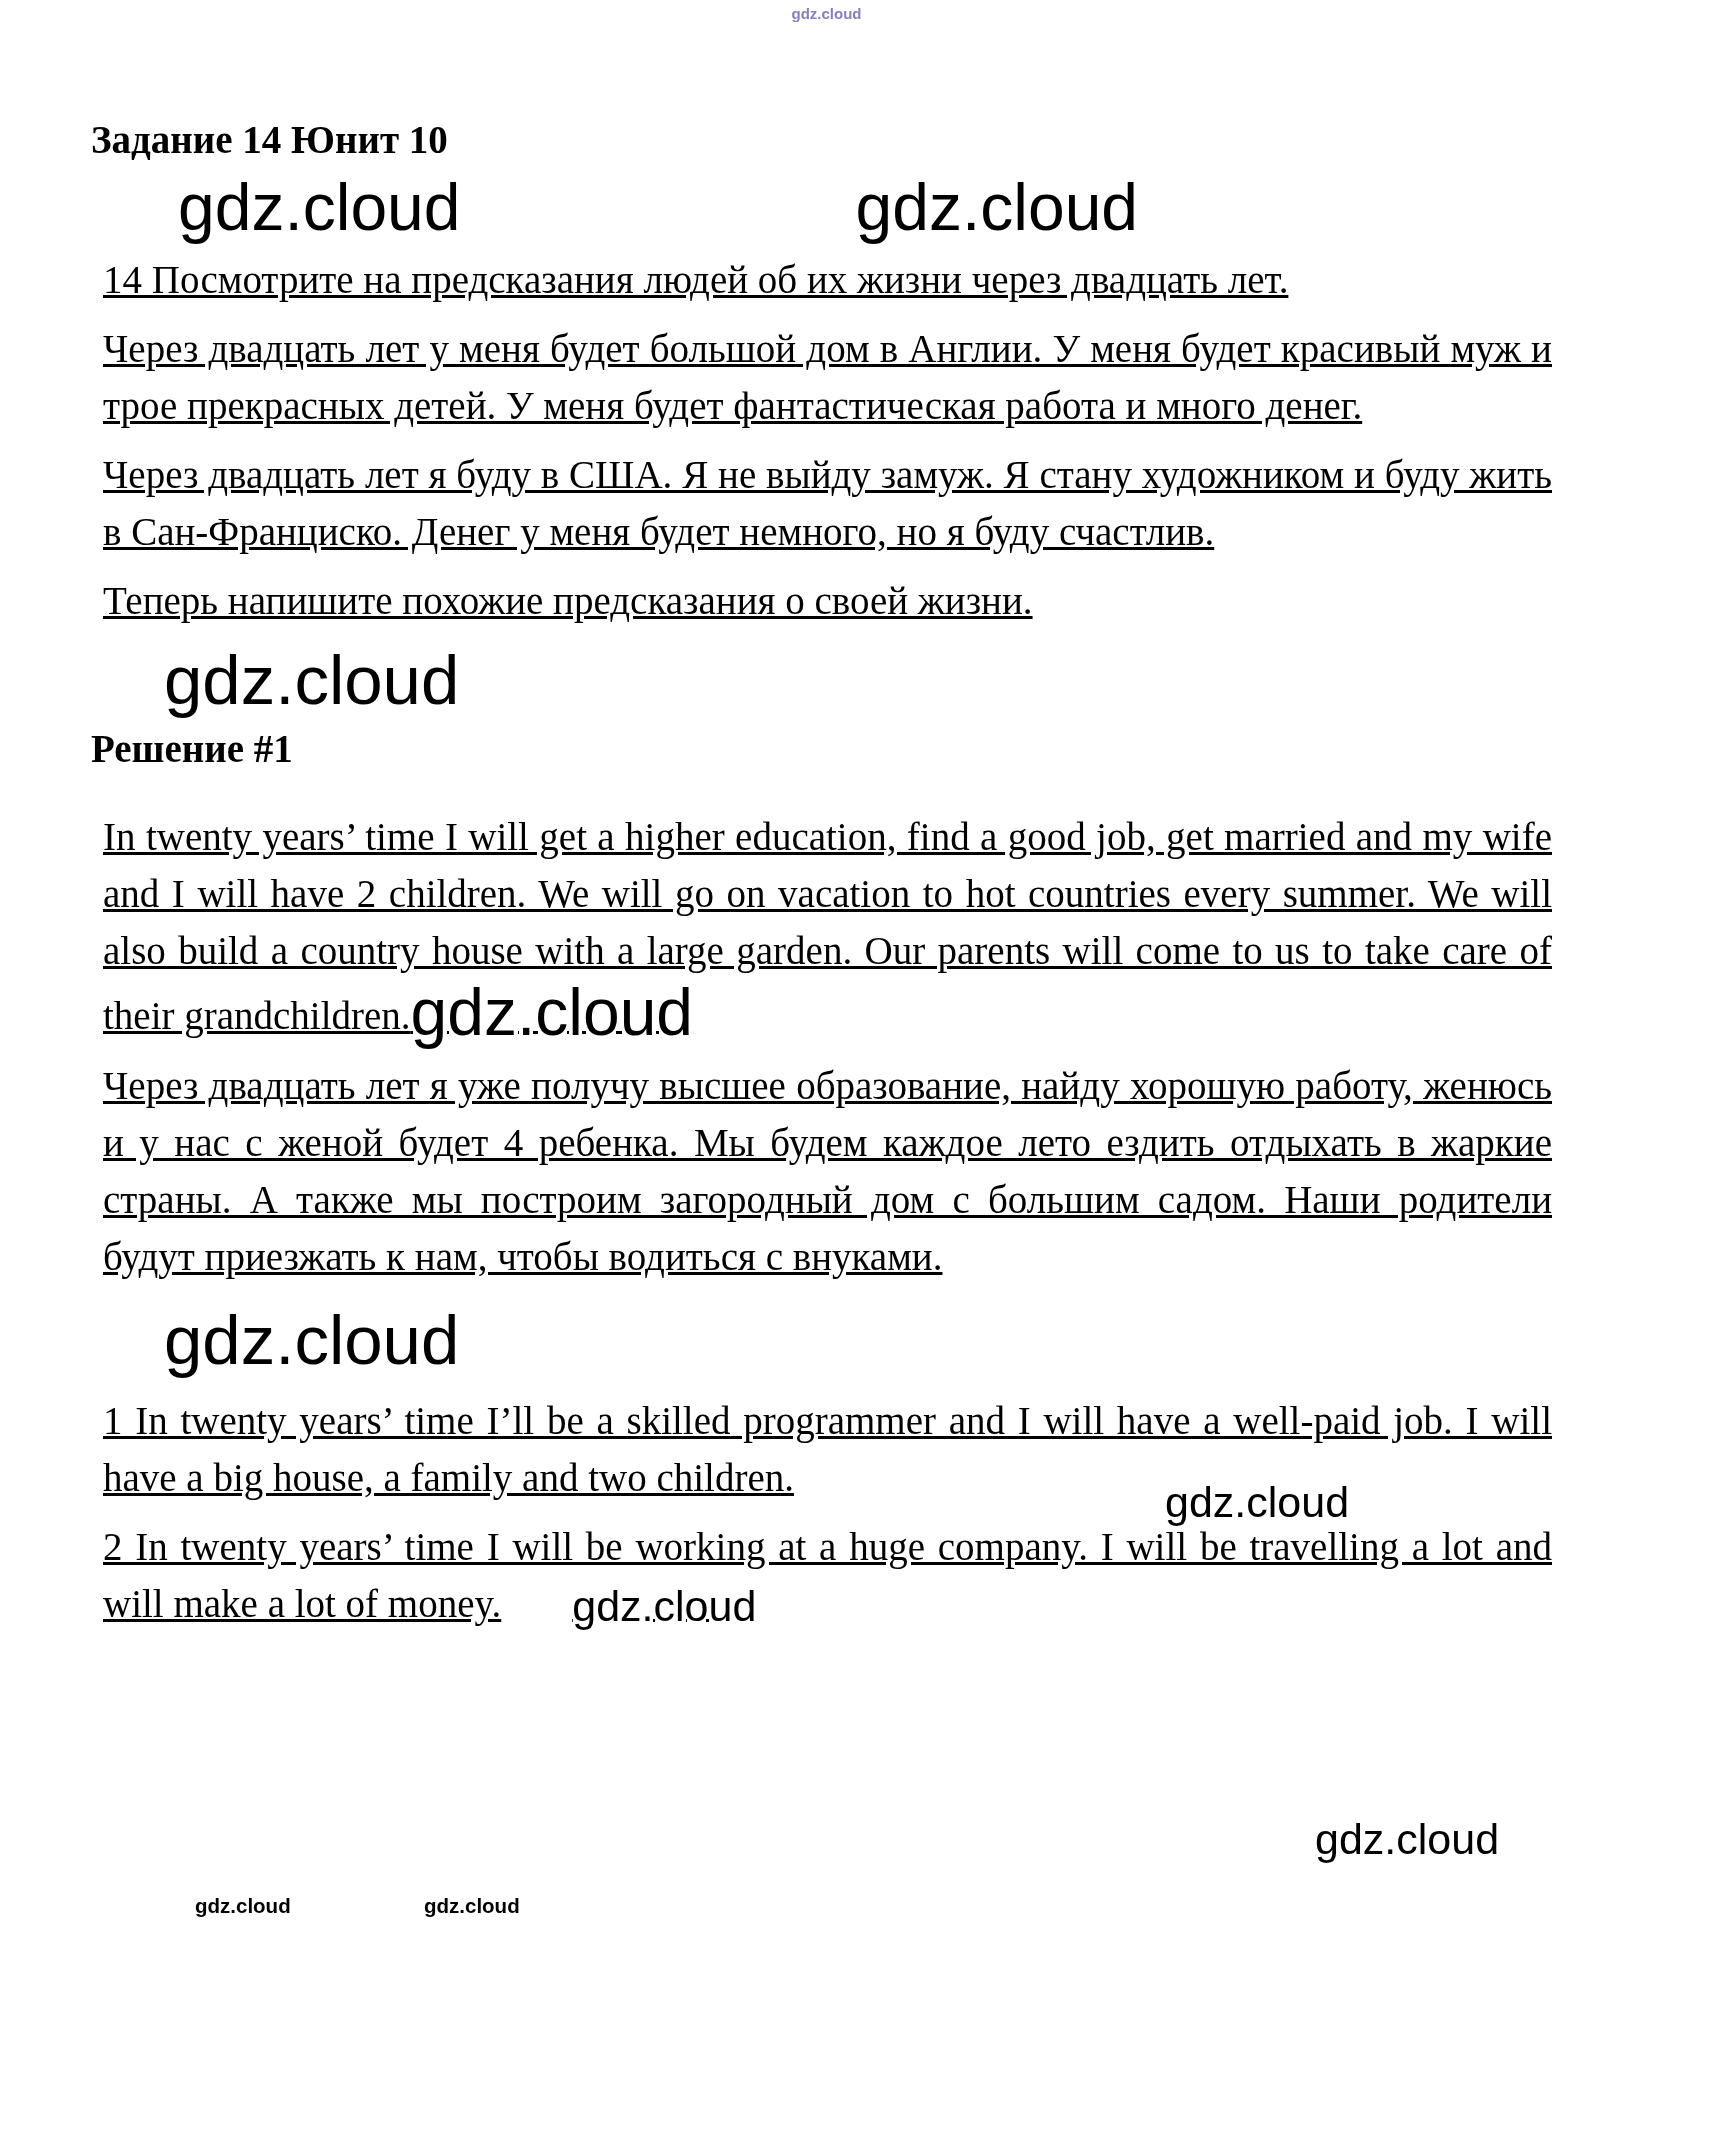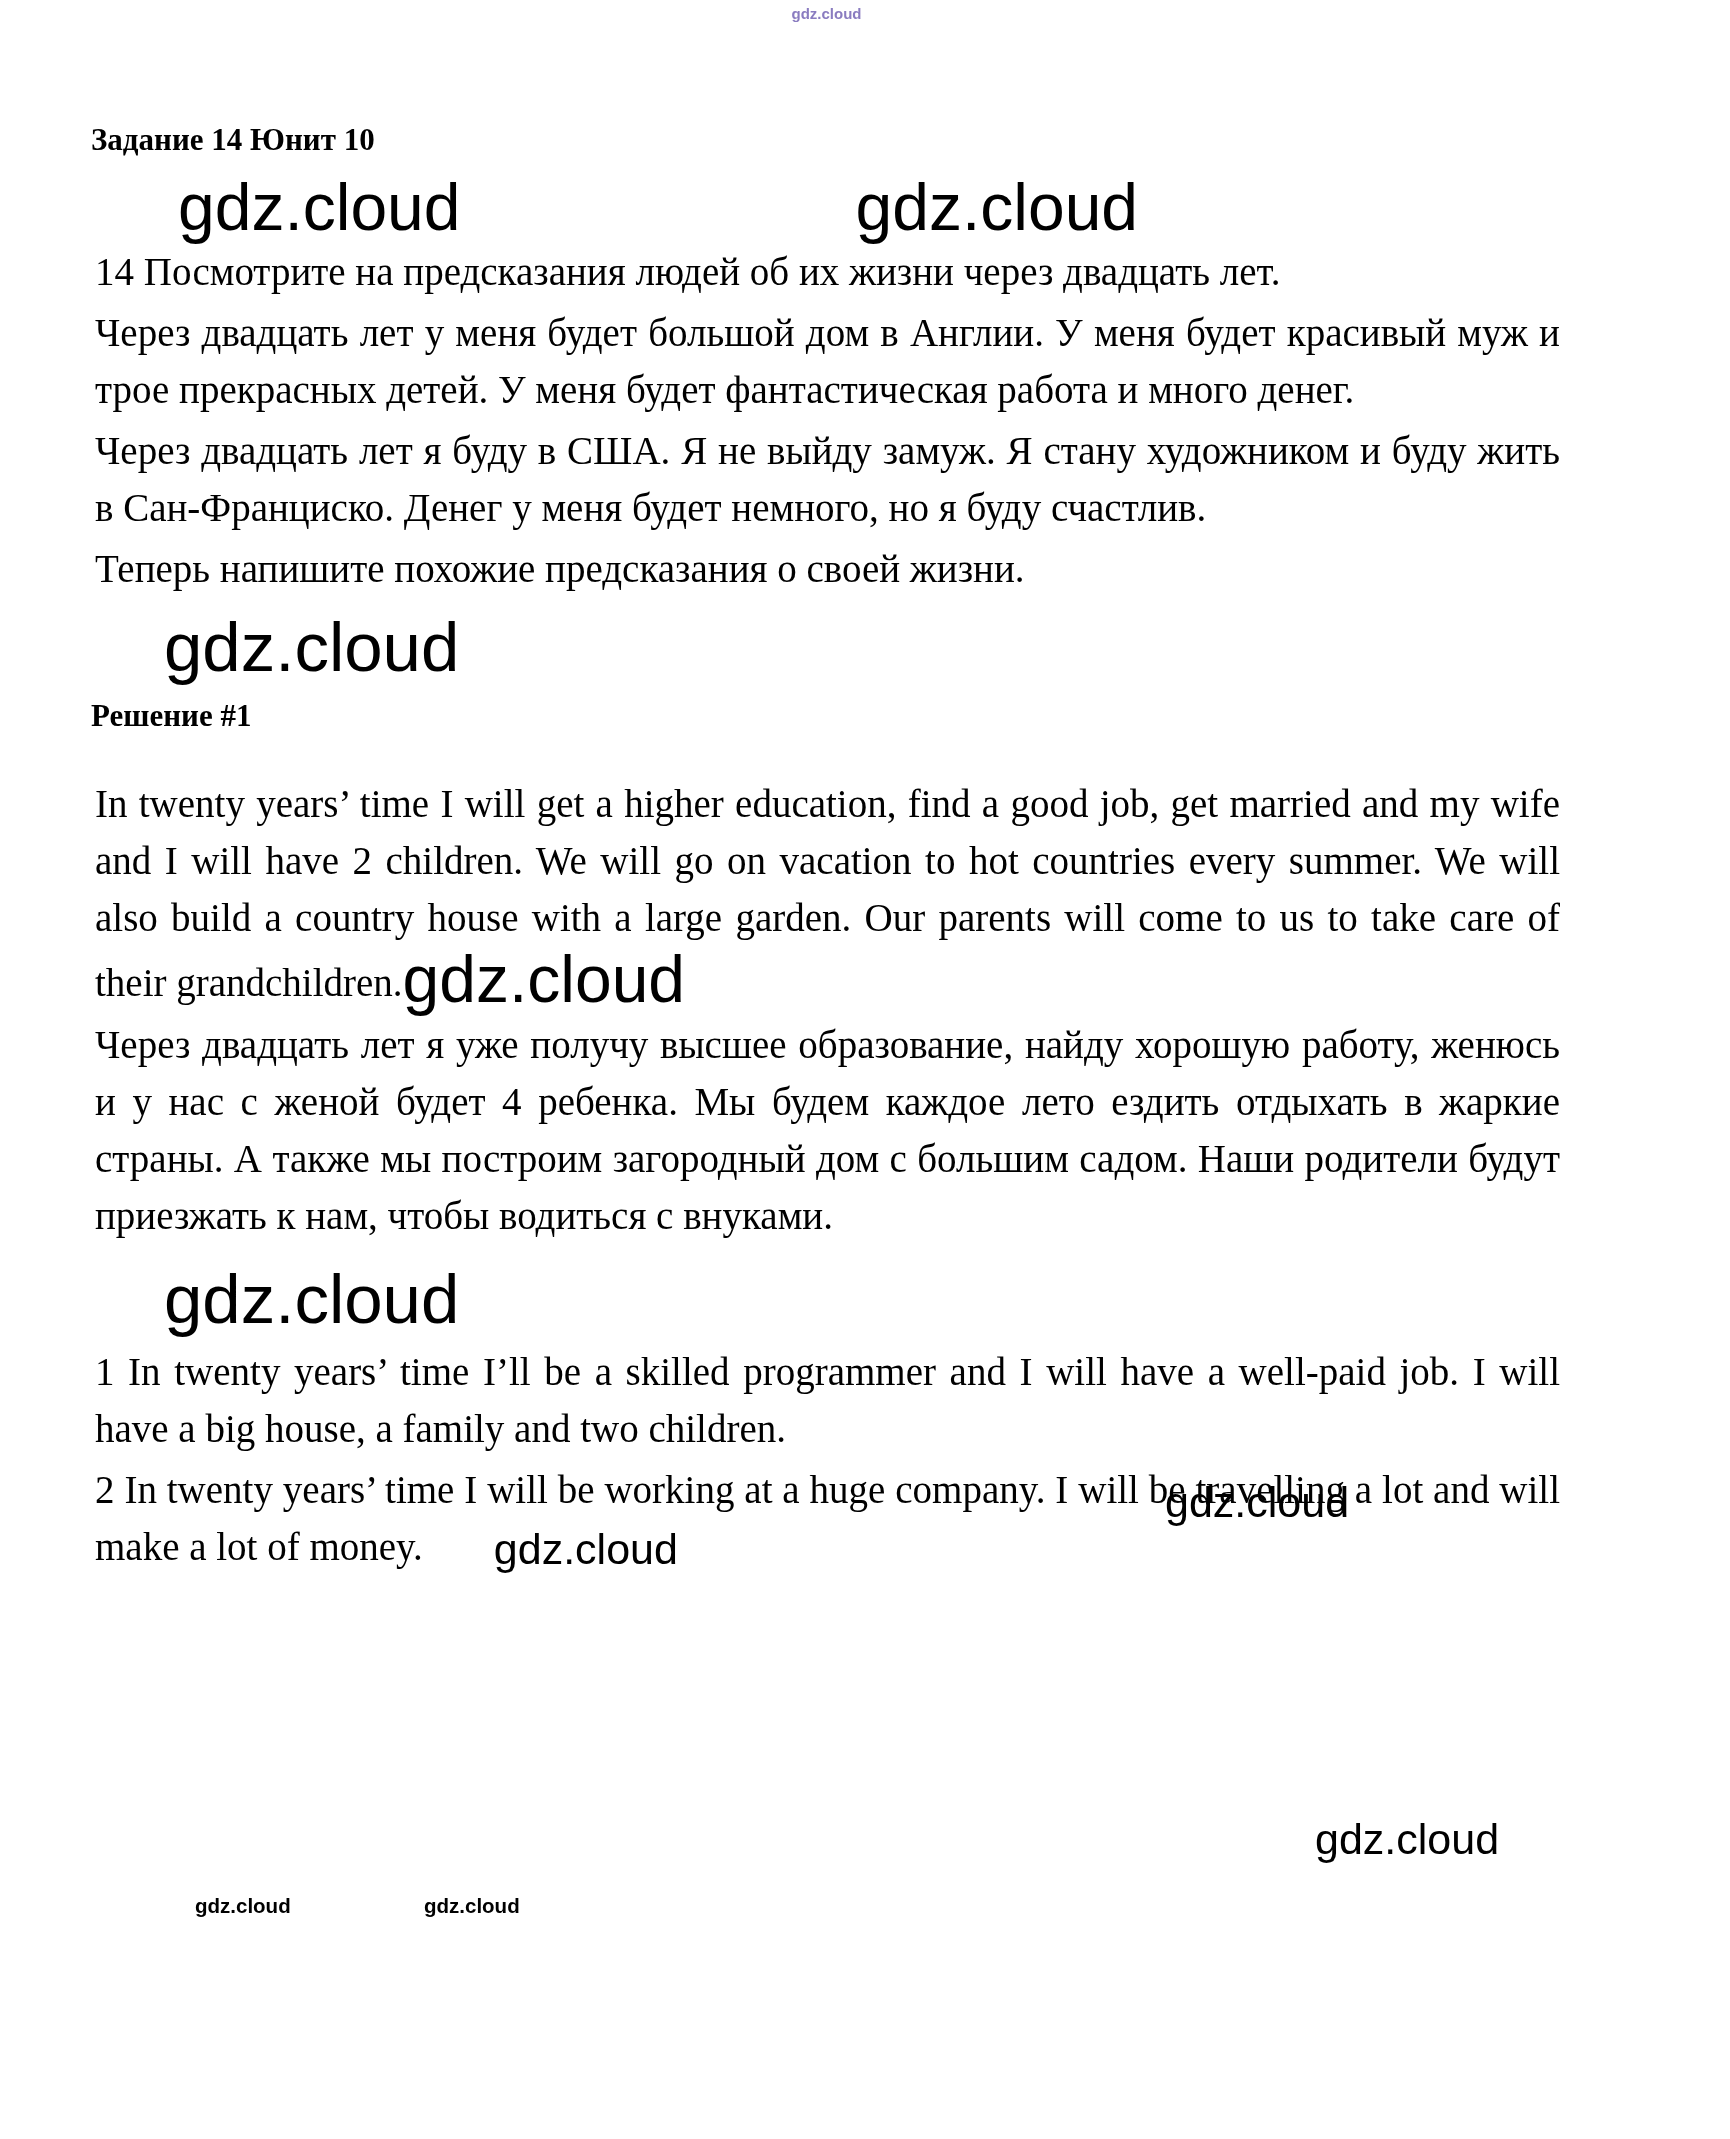--- a/index.html
+++ b/index.html
@@ -8,31 +8,32 @@
     width: 1653px;
     height: 2140px;
     box-sizing: border-box;
     padding: 117px 89px 0 91px;
     background: #ffffff;
     color: #000000;
     font-family: "Liberation Serif", serif;
     overflow: hidden;
   }
   .heading {
-    font-size: 31px;
+    font-size: 39px;
     font-weight: 700;
     line-height: 46px;
     margin: 0;
   }
   .sol-heading { margin: 6px 0 36px 0; }
   p.body {
     font-size: 39px;
     line-height: 57px;
-    margin: 4px;
+    margin: 12px;
     text-align: justify;
+    text-decoration: underline;
   }
   .gap-top { margin-top: 33px; }
   .wm {
     font-family: "Liberation Sans", sans-serif;
     color: #000000;
     white-space: nowrap;
     font-weight: 400;
   }
   .wm-top {
     position: absolute;

